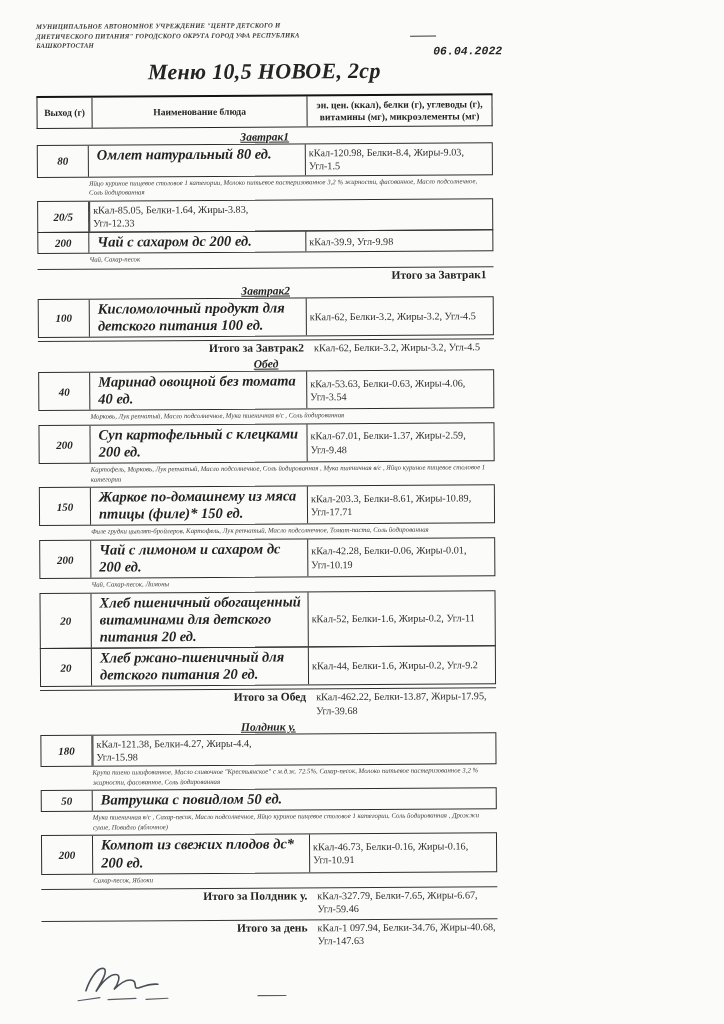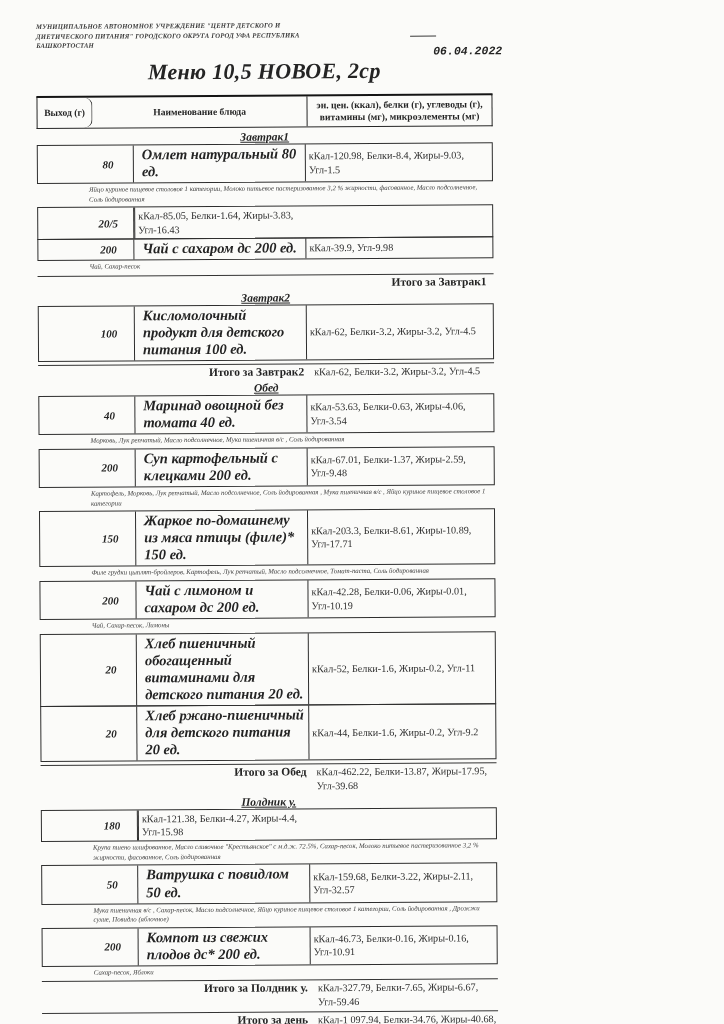--- a/index.html
+++ b/index.html
@@ -15,32 +15,32 @@
   .org {
     width:282px; font-size:6.7px; font-weight:bold; font-style:italic;
     line-height:1.45; letter-spacing:0.15px; color:#3c3c3c; text-transform:uppercase;
   }
   .letterhead-line { position:absolute; top:16px; right:56px; width:26px; border-top:1.4px solid #3a3a3a; }
   .doc-date { position:absolute; top:25px; right:-10px; font-size:11.5px; font-weight:bold; font-style:italic;font-family:Liberation Mono, monospace; }
   .title { text-align:center; font-size:22px; font-weight:bold; font-style:italic; margin:9px 0 10px 0; letter-spacing:0.3px; }
 
   .thead { display:flex; border:1.3px solid #262626; border-top:2.4px solid #141414; background:transparent; }
   .th { font-size:9.6px; font-weight:bold; text-align:center; padding:3px 2px; line-height:1.25; }
-  .th-qty  { width:50px; border-right:1.2px solid #262626; display:flex; align-items:center; justify-content:center;border-radius:8px; }
+  .th-qty  { width:50px; border-right:1.2px solid #262626; display:flex; align-items:center; justify-content:center; }
   .th-name { flex:1; display:flex; align-items:center; justify-content:center; }
   .th-nutr { width:180px; border-left:1.2px solid #262626; }
 
   .section-title {
     text-align:center; font-size:11.5px; font-weight:bold; font-style:italic;
     text-decoration:underline; margin:3px 0 2px 0;
   }
   .row { display:flex; border:1.2px solid #2e2e2e; margin-top:-1px; background:transparent; }
   .cell-qty {
     width:50px; border-right:1.2px solid #2e2e2e; display:flex; align-items:center; justify-content:center;
-    font-size:11px; font-weight:bold; font-style:italic;margin-left:45px;
+    font-size:11px; font-weight:bold; font-style:italic;
   }
   .cell-name {
     flex:1; padding:1px 4px 2px 8px;
     font-size:14.5px; font-weight:bold; font-style:italic; line-height:1.18;
   }
   .cell-nutr {
     width:180px; border-left:1.2px solid #2e2e2e; padding:2px 3px;
     font-size:10.2px; line-height:1.3; display:flex; align-items:center; color:#303030;
   }
   .ingredients {
@@ -75,21 +75,21 @@
       <div>
         <div class="section-title">Завтрак1</div>
         <div class="row">
           <div class="cell-qty">80</div>
           <div class="cell-name">Омлет натуральный 80 ед.</div>
           <div class="cell-nutr">кКал-120.98, Белки-8.4, Жиры-9.03, Угл-1.5</div>
         </div>
         <div class="ingredients">Яйцо куриное пищевое столовое 1 категории, Молоко питьевое пастеризованное 3,2 % жирности, фасованное, Масло подсолнечное, Соль йодированная</div>
         <div class="row">
           <div class="cell-qty">20/5</div>
-          <div class="cell-nutr">кКал-85.05, Белки-1.64, Жиры-3.83, Угл-16.43</div>
+          <div class="cell-nutr">кКал-85.05, Белки-1.64, Жиры-3.83, Угл-12.33</div>
         </div>
         <div class="row">
           <div class="cell-qty">200</div>
           <div class="cell-name">Чай с сахаром дс 200 ед.</div>
           <div class="cell-nutr">кКал-39.9, Угл-9.98</div>
         </div>
         <div class="ingredients">Чай, Сахар-песок</div>
         <div class="total">
           <div class="total-label">Итого за Завтрак1</div>
         </div>
@@ -153,21 +153,20 @@
       <div>
         <div class="section-title">Полдник у.</div>
         <div class="row">
           <div class="cell-qty">180</div>
           <div class="cell-nutr">кКал-121.38, Белки-4.27, Жиры-4.4, Угл-15.98</div>
         </div>
         <div class="ingredients">Крупа пшено шлифованное, Масло сливочное "Крестьянское" с м.д.ж. 72.5%, Сахар-песок, Молоко питьевое пастеризованное 3,2 % жирности, фасованное, Соль йодированная</div>
         <div class="row">
           <div class="cell-qty">50</div>
           <div class="cell-name">Ватрушка с повидлом 50 ед.</div>
-          <div class="cell-nutr">кКал-159.68, Белки-3.22, Жиры-2.11, Угл-32.57</div>
         </div>
         <div class="ingredients">Мука пшеничная в/с , Сахар-песок, Масло подсолнечное, Яйцо куриное пищевое столовое 1 категории, Соль йодированная , Дрожжи сухие, Повидло (яблочное)</div>
         <div class="row">
           <div class="cell-qty">200</div>
           <div class="cell-name">Компот из свежих плодов дс* 200 ед.</div>
           <div class="cell-nutr">кКал-46.73, Белки-0.16, Жиры-0.16, Угл-10.91</div>
         </div>
         <div class="ingredients">Сахар-песок, Яблоки</div>
         <div class="total">
           <div class="total-label">Итого за Полдник у.</div>

